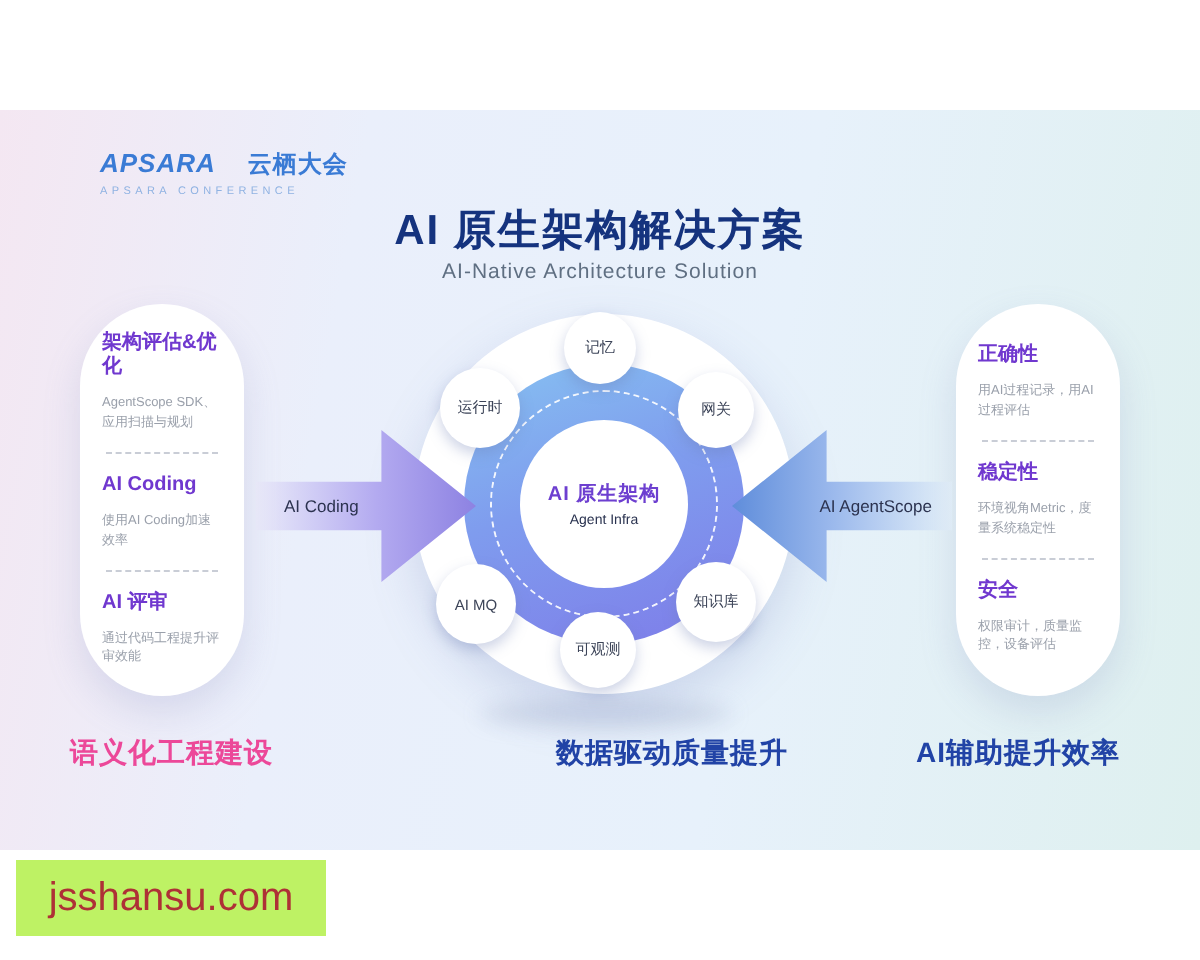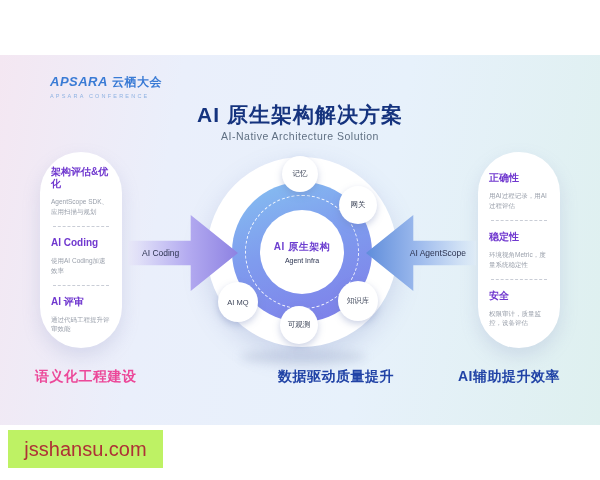--- a/index.html
+++ b/index.html
@@ -6,21 +6,21 @@
   body{font-family:"Liberation Sans","DejaVu Sans",sans-serif;}
   .stage{position:relative;width:600px;height:480px;background:#ffffff;overflow:hidden;}
 
   
   .slide{position:absolute;left:0;top:55px;width:600px;height:370px;
     background:linear-gradient(100deg,#f4e7f2 0%,#eaeffb 28%,#e7f1fb 62%,#def0ef 100%);}
 
   
   .logo{position:absolute;left:50px;top:74px;color:#3a7bd5;}
   .logo .brandline{font-size:13px;font-weight:bold;font-style:italic;letter-spacing:.5px;}
-  .logo .brand-cn{font-style:normal;font-weight:bold;font-size:12px;margin-left:4px;}
+  .logo .brand-cn{font-style:normal;font-weight:bold;font-size:12px;margin-left:16px;}
   .logo .sub{font-size:5.5px;letter-spacing:2.2px;color:#8fb2e2;margin-top:2px;font-style:normal;}
 
   
   .title{position:absolute;left:0;top:101px;width:600px;text-align:center;
     font-size:21px;font-weight:bold;color:#15337e;letter-spacing:1px;}
   .subtitle{position:absolute;left:0;top:130px;width:600px;text-align:center;
     font-size:10.5px;color:#5f6f82;letter-spacing:.5px;}
 
   
   .pill{position:absolute;top:152px;width:82px;height:196px;background:#ffffff;
@@ -130,20 +130,21 @@
   <div class="disc-shadow"></div>
   <div class="disc"></div>
   <div class="ring"></div>
   <div class="dashed-circle"></div>
   <div class="core">
     <div class="t">AI 原生架构</div>
     <div class="s">Agent Infra</div>
   </div>
 
   <div class="node n-memory">记忆</div>
+  <div class="node n-runtime">运行时</div>
   <div class="node n-gateway">网关</div>
   <div class="node n-aimq">AI MQ</div>
   <div class="node n-observe">可观测</div>
   <div class="node n-knowledge">知识库</div>
 
   <div class="arrow left-arrow">
     <div class="shape"></div>
     <div class="lbl">AI Coding</div>
   </div>
   <div class="arrow right-arrow">

